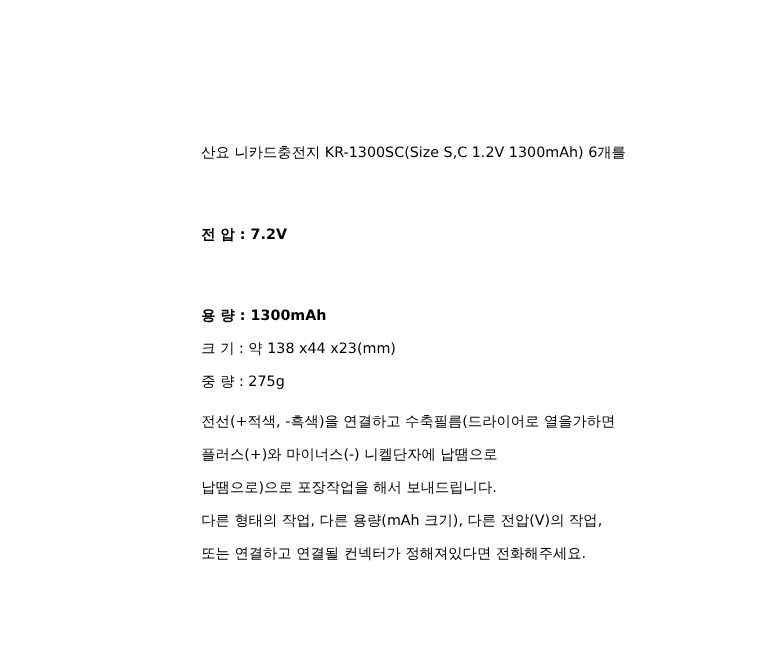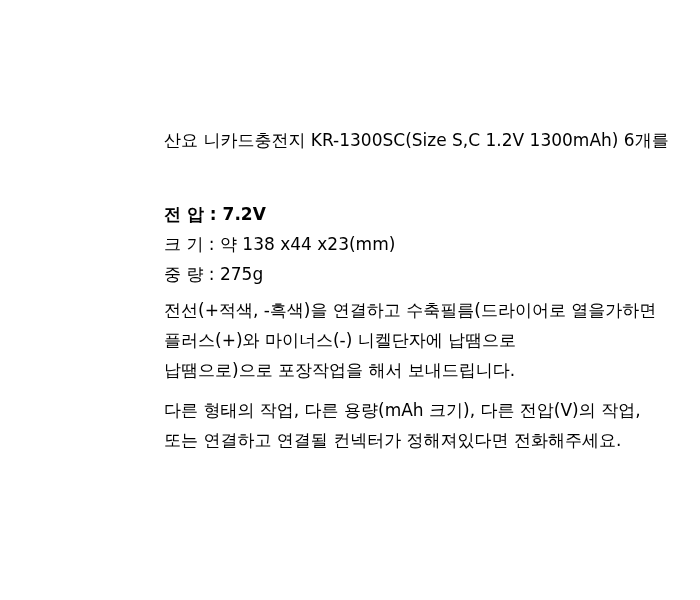--- a/index.html
+++ b/index.html
@@ -11,30 +11,30 @@
       font-family: "DejaVu Sans", "Liberation Sans", sans-serif;
     }
     .canvas {
       position: relative;
       width: 700px;
       height: 600px;
       background: #ffffff;
     }
     .text-block {
       position: absolute;
-      left: 164px;
+      left: 183px;
       top: 125px;
       width: 400px;
       color: #000000;
-      font-size: 17px;
+      font-size: 13px;
       -webkit-font-smoothing: none;
     }
     .para { display: block; }
     .para.packaging { margin-top: 6px; }
-    .para.custom-order { margin-top: 10px; }
+    .para.custom-order { }
     .line {
       display: block;
       height: 30px;
       line-height: 30px;
       white-space: nowrap;
       font-weight: normal;
     }
     .line.bold { font-weight: bold; margin-top: 44px; }
   </style>
 </head>
@@ -42,20 +42,21 @@
 
 <div class="canvas">
   <div class="text-block">
 
     <div class="para intro">
       <span class="line">산요 니카드충전지 KR-1300SC(Size S,C 1.2V 1300mAh) 6개를</span>
     </div>
 
     <div class="para specs">
       <span class="line bold">전 압 : 7.2V</span>
+      <span class="line bold">용 량 : 1300mAh</span>
       <span class="line">크 기 : 약 138 x44 x23(mm)</span>
       <span class="line">중 량 : 275g</span>
     </div>
 
     <div class="para packaging">
       <span class="line">전선(+적색, -흑색)을 연결하고 수축필름(드라이어로 열을가하면</span>
       <span class="line">플러스(+)와 마이너스(-) 니켈단자에 납땜으로</span>
       <span class="line">납땜으로)으로 포장작업을 해서 보내드립니다.</span>
     </div>
 

